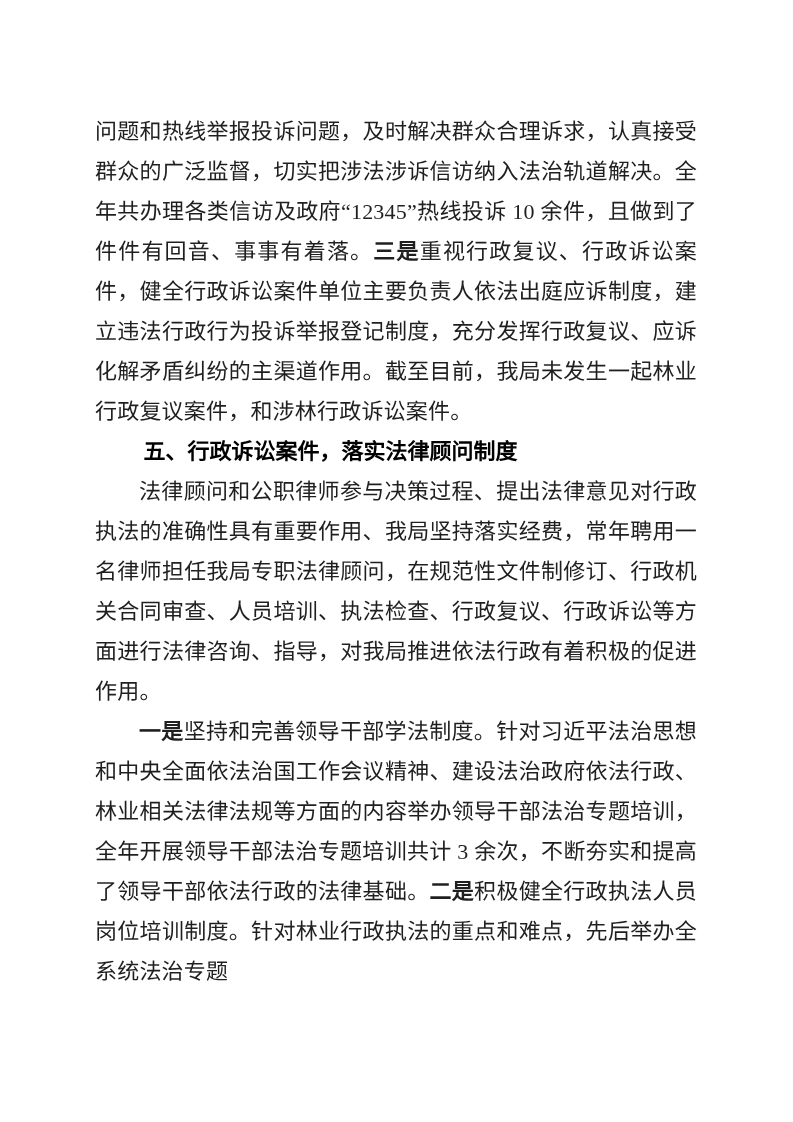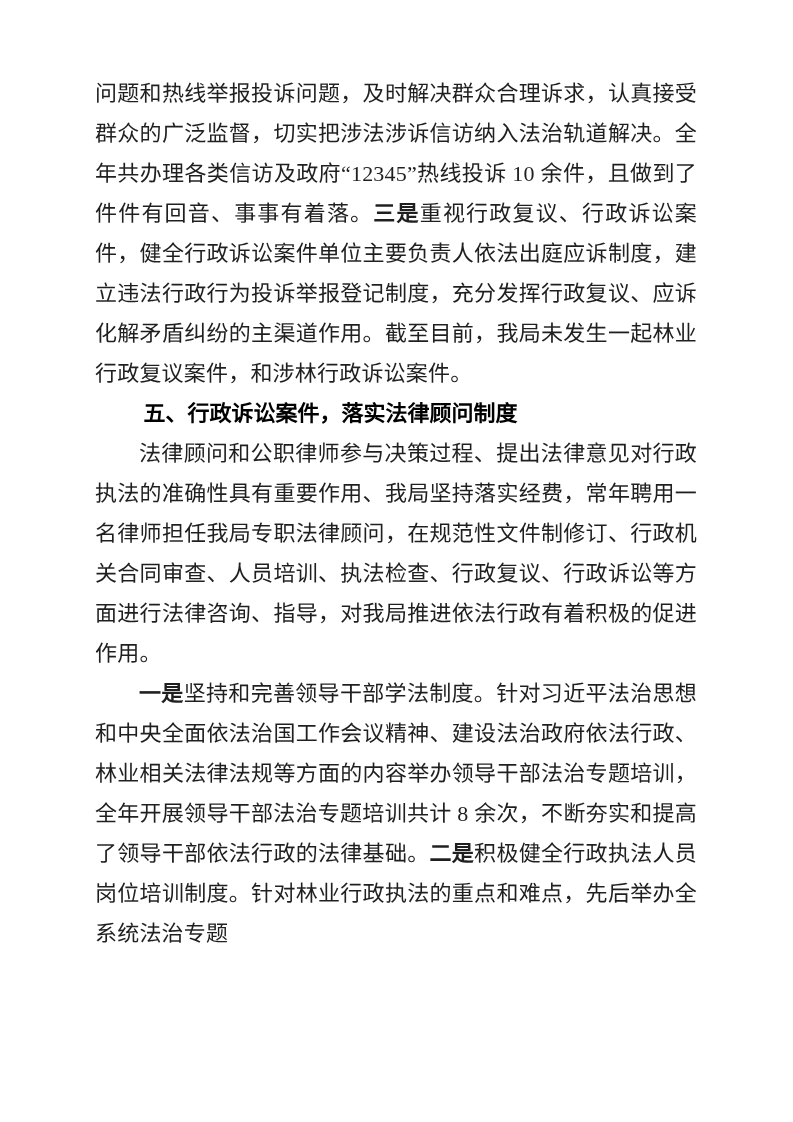--- a/index.html
+++ b/index.html
@@ -6,21 +6,21 @@
     margin: 0;
     padding: 0;
     background: #ffffff;
   }
   .page {
     position: relative;
     width: 793px;
     height: 1122px;
     background: #ffffff;
     box-sizing: border-box;
-    padding: 74px 96px 0 95px;
+    padding: 112px 96px 0 95px;
     overflow: hidden;
     font-family: "Liberation Serif", "DejaVu Serif", serif;
   }
   .doc-paragraph {
     margin: 0;
     font-size: 22px;
     line-height: 40px;
     color: #1f1f1f;
     text-align: justify;
     letter-spacing: 0.2px;
@@ -43,15 +43,15 @@
   }
 </style>
 </head>
 <body>
 
 <main class="page">
   <div>
       <p class="doc-paragraph"><span class="text-run">问题和热线举报投诉问题，及时解决群众合理诉求，认真接受群众的广泛监督，切实把涉法涉诉信访纳入法治轨道解决。全年共办理各类信访及政府“12345”热线投诉 10 余件，且做到了件件有回音、事事有着落。</span><span class="bold-run">三是</span><span class="text-run">重视行政复议、行政诉讼案件，健全行政诉讼案件单位主要负责人依法出庭应诉制度，建立违法行政行为投诉举报登记制度，充分发挥行政复议、应诉化解矛盾纠纷的主渠道作用。截至目前，我局未发生一起林业行政复议案件，和涉林行政诉讼案件。</span></p>
       <h2 class="doc-heading">五、行政诉讼案件，落实法律顾问制度</h2>
       <p class="doc-paragraph indented"><span class="text-run">法律顾问和公职律师参与决策过程、提出法律意见对行政执法的准确性具有重要作用、我局坚持落实经费，常年聘用一名律师担任我局专职法律顾问，在规范性文件制修订、行政机关合同审查、人员培训、执法检查、行政复议、行政诉讼等方面进行法律咨询、指导，对我局推进依法行政有着积极的促进作用。</span></p>
-      <p class="doc-paragraph indented"><span class="bold-run">一是</span><span class="text-run">坚持和完善领导干部学法制度。针对习近平法治思想和中央全面依法治国工作会议精神、建设法治政府依法行政、林业相关法律法规等方面的内容举办领导干部法治专题培训，全年开展领导干部法治专题培训共计 8 余次，不断夯实和提高了领导干部依法行政的法律基础。</span><span class="bold-run">二是</span><span class="text-run">积极健全行政执法人员岗位培训制度。针对林业行政执法的重点和难点，先后举办全系统法治专题</span></p>
+      <p class="doc-paragraph indented"><span class="bold-run">一是</span><span class="text-run">坚持和完善领导干部学法制度。针对习近平法治思想和中央全面依法治国工作会议精神、建设法治政府依法行政、林业相关法律法规等方面的内容举办领导干部法治专题培训，全年开展领导干部法治专题培训共计 3 余次，不断夯实和提高了领导干部依法行政的法律基础。</span><span class="bold-run">二是</span><span class="text-run">积极健全行政执法人员岗位培训制度。针对林业行政执法的重点和难点，先后举办全系统法治专题</span></p>
     </div>
 </main>
 
 </body></html>

